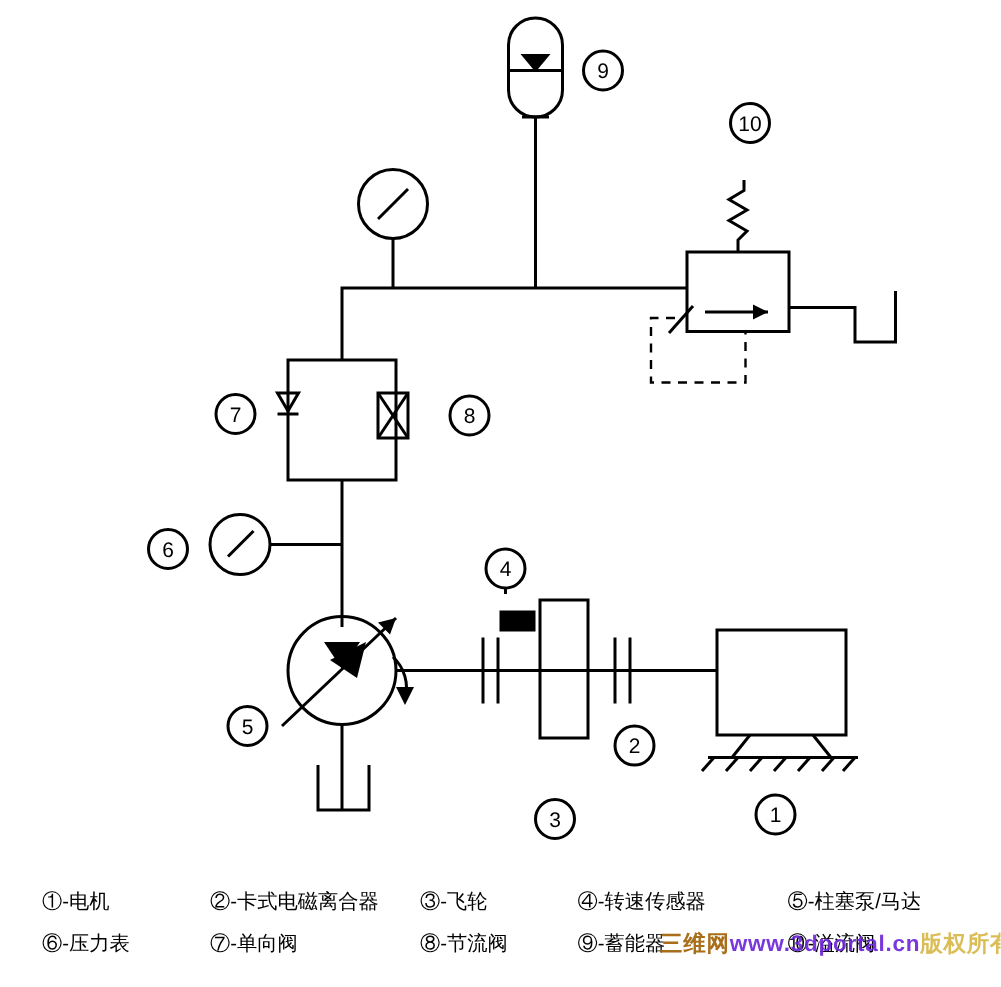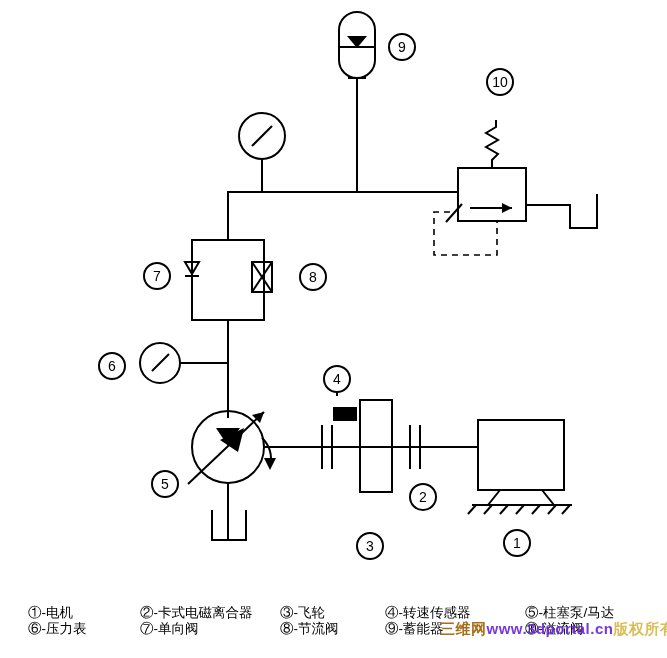--- a/index.html
+++ b/index.html
@@ -36,21 +36,21 @@
     height: 70px;
     font-size: 13.5px;
     color: #000;
   }
   .legend-row {
     position: absolute;
     left: 28px;
     width: 620px;
     white-space: nowrap;
   }
-  .legend-row.row1 { top: 16px; }
+  .legend-row.row1 { top: 4px; }
   .legend-row.row2 { top: 32px; }
   .legend-item {
     display: inline-block;
     vertical-align: top;
   }
   .legend-item.w1 { width: 112px; }
   .legend-item.w2 { width: 140px; }
   .legend-item.w3 { width: 105px; }
   .legend-item.w4 { width: 140px; }
   .legend-item.w5 { width: 120px; }

